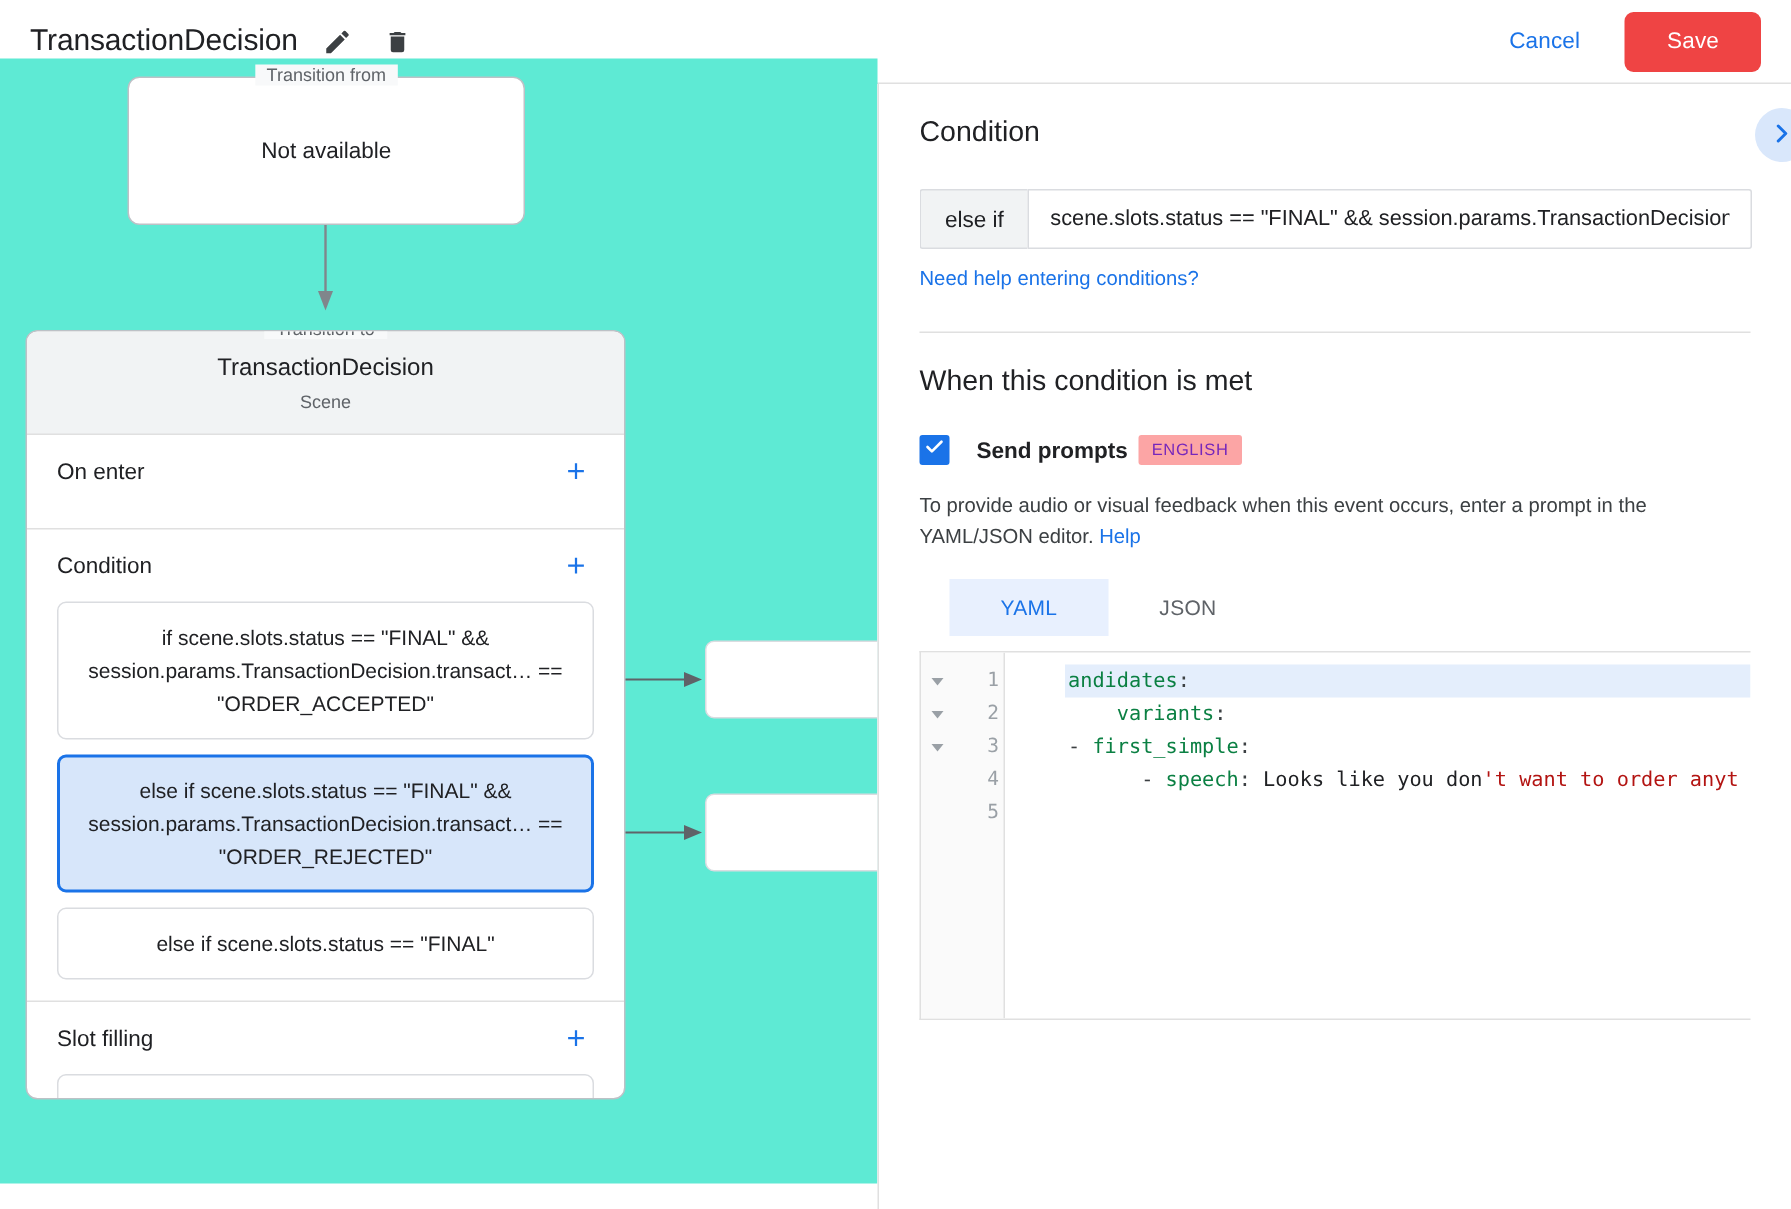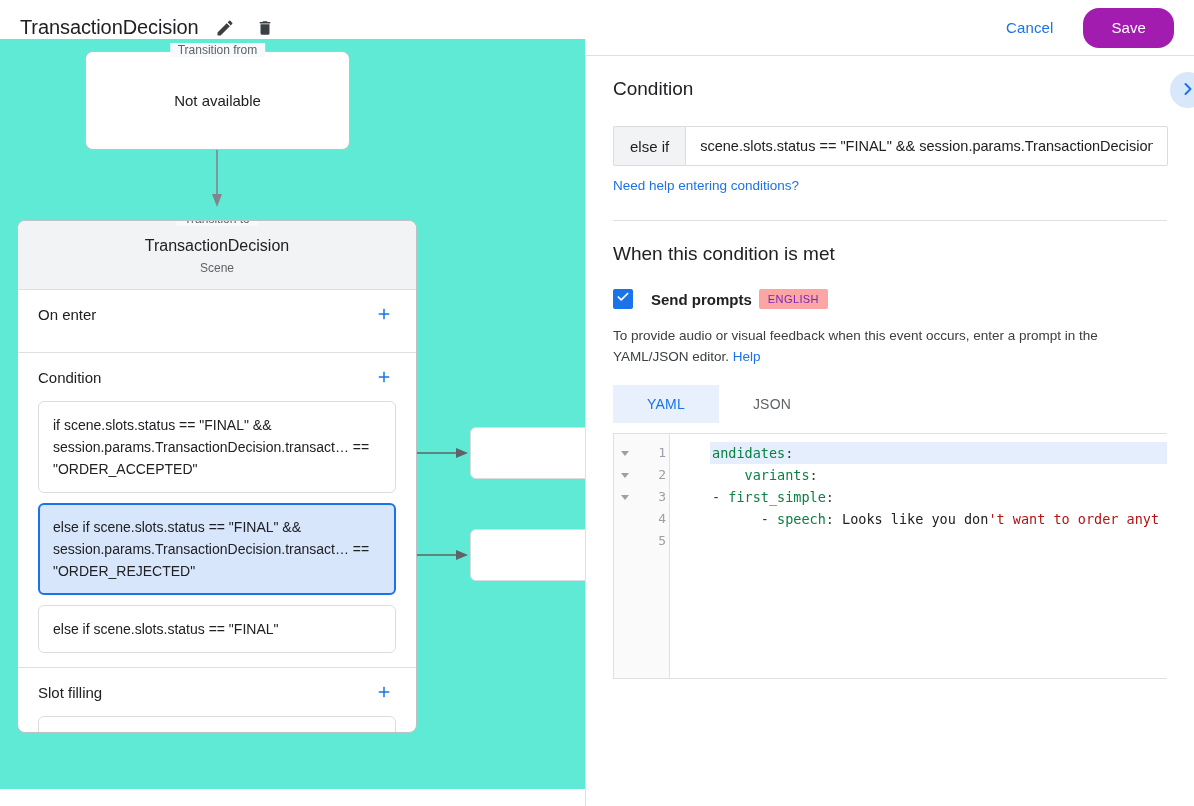--- a/index.html
+++ b/index.html
@@ -29,23 +29,23 @@
     cursor: pointer; border: none; background: transparent; padding: 0;
   }
   .icon-btn svg { display:block; }
   .topbar-spacer { flex: 1 1 auto; }
   .btn-cancel {
     background: transparent; border: none; color: #1a73e8;
     font-size: 15px; font-family: inherit; cursor: pointer;
     padding: 8px 16px; border-radius: 4px; letter-spacing: .1px; text-align: right;
   }
   .btn-save {
-    background: #a21caf; border: none; color: #fff;
+    background: #ef4444; border: none; color: #fff;
     font-size: 15px; font-family: inherit; cursor: pointer;
-    padding: 0 28px; height: 40px; border-radius: 16px; margin-left: 14px;
+    padding: 0 28px; height: 40px; border-radius: 6px; margin-left: 14px;
     letter-spacing: .1px;
   }
 
   
   .graph-panel {
     position: absolute; left: 0; top: 39px; width: 585px; height: 750px;
     background: #5eead4; overflow: hidden;
   }
   .graph-inner { position: relative; width: 585px; height: 750px; }
 
@@ -73,21 +73,21 @@
     position: absolute; top: -9px; left: 50%; transform: translateX(-50%);
     background: #f8f9fa; padding: 0 8px; font-size: 12px; color: #5f6368;
   }
   .scene-head {
     background: #f1f3f4; padding: 16px 0 14px 0; text-align: center;
     border-bottom: 1px solid #e0e0e0;
   }
   .scene-head .scene-name { font-size: 16px; color: #202124; }
   .scene-head .scene-sub { font-size: 12px; color: #5f6368; margin-top: 6px; }
 
-  .section { border-bottom: 1px solid #e0e0e0; padding: 0 20px 14px 20px; }
+  .section { border-bottom: 1px solid #e0e0e0; padding: 0 20px 14px 20px; text-align: center; }
   .section:last-child { border-bottom: none; }
   .section-header {
     display: flex; align-items: center; justify-content: space-between;
     height: 48px;
   }
   .section-title { font-size: 15px; color: #202124; }
   .plus-btn {
     width: 24px; height: 24px; display: flex; align-items: center;
     justify-content: center; cursor: pointer; background: transparent;
     border: none; padding: 0;
@@ -166,21 +166,21 @@
   .lang-badge {
     margin-left: 7px; background: #fca5a5; color: #7627bb;
     font-size: 11px; letter-spacing: .4px; padding: 4px 9px; border-radius: 2px;
   }
   .hint-text {
     font-size: 13.5px; color: #3c4043; line-height: 21px;
     margin: -6px 0 18px 0; max-width: 560px;
   }
   .hint-text a { color: #1a73e8; text-decoration: none; cursor: pointer; }
 
-  .tabs { display: flex; }
+  .tabs { display: flex; margin-left: 20px; }
   .tab {
     font-size: 14px; padding: 11px 34px; cursor: pointer;
     color: #5f6368; background: transparent; border: none; font-family: inherit;
     letter-spacing: .2px;
   }
   .tab.active { color: #1a73e8; background: #e8f0fe; }
 
   .editor {
     margin-top: 10px; border: 1px solid #e0e0e0; border-right: none;
     height: 246px; display: flex; background: #fff; overflow: hidden;

